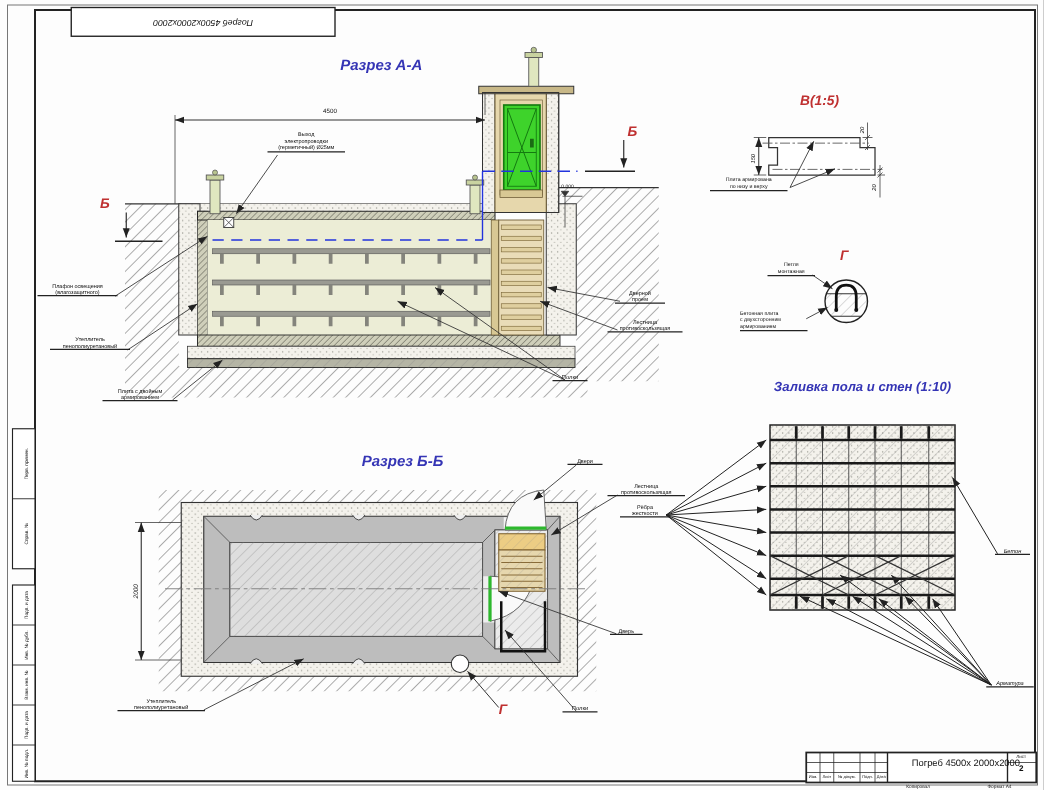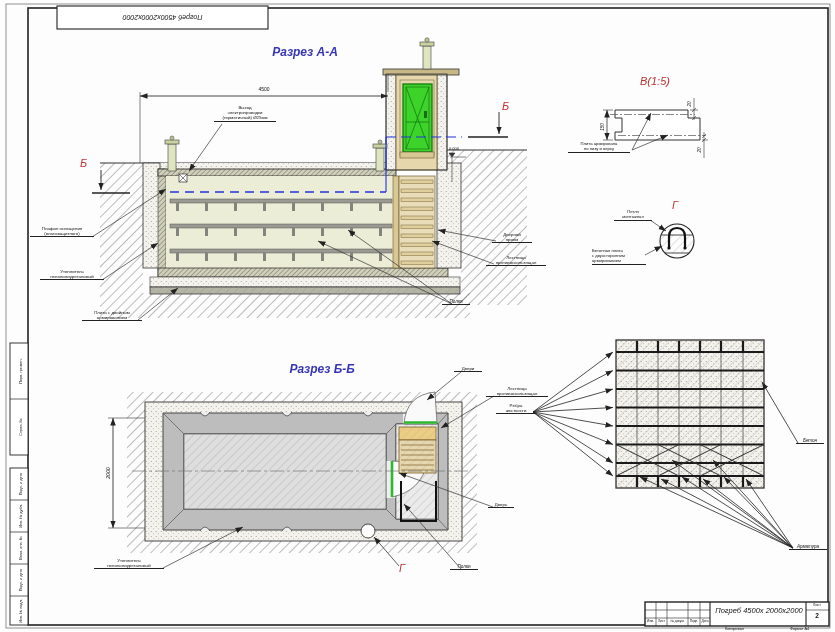--- a/index.html
+++ b/index.html
@@ -3,21 +3,21 @@
 <meta charset="utf-8">
 <style>
   html,body{margin:0;padding:0;background:#888;}
   .sheet{position:relative;width:835px;height:632px;background:#fdfdfd;overflow:hidden;
          font-family:"Liberation Sans","DejaVu Sans",sans-serif;}
   .sheet svg{position:absolute;left:0;top:0;}
   .lbl{position:absolute;font-size:5px;line-height:1.18;color:#111;white-space:nowrap;}
   .ctr{text-align:center;}
   .ul{border-bottom:1px solid #222;padding-bottom:0px;}
   .ttl{font-size:12px;font-weight:bold;font-style:italic;color:#3535b5;}
-  .red{color:#bf3030;font-style:italic;font-weight:normal;}
+  .red{color:#bf3030;font-style:italic;font-weight:bold;}
   .dim{font-size:5px;color:#111;}
   .tiny{font-size:3.6px;}
   .flip{transform:rotate(180deg);}
 </style>
 </head>
 <body>
 
 <div class="sheet">
 
 <svg width="835" height="632" viewBox="0 0 835 632">
@@ -434,35 +434,36 @@
 <div class="lbl ctr ul" style="left:486px;top:255px;width:60px;font-size:4.4px;"><span>Лестница</span><br><span>противоскользящая</span></div>
 <div class="lbl ctr ul" style="left:442px;top:299px;width:28px;font-size:4.6px;">Полки</div>
 
 <div class="lbl red" style="left:640px;top:75px;font-size:11px;">В(1:5)</div>
 <div class="lbl ctr ul" style="left:568px;top:142px;width:62px;font-size:4.2px;"><span>Плита армирована</span><br><span>по низу и верху</span></div>
 
 <div class="lbl red" style="left:672px;top:199px;font-size:11px;">Г</div>
 <div class="lbl ctr ul" style="left:614px;top:210px;width:38px;font-size:4.2px;"><span>Петля</span><br><span>монтажная</span></div>
 <div class="lbl ul" style="left:592px;top:249px;width:54px;font-size:4.2px;"><span>Бетонная плита</span><br><span>с двухсторонним</span><br><span>армированием</span></div>
 
+<div class="lbl ttl ctr" style="left:600px;top:304px;width:180px;font-size:10.5px;">Заливка пола и стен (1:10)</div>
 <div class="lbl ctr ul" style="left:796px;top:438px;width:28px;font-size:4.5px;font-style:italic;">Бетон</div>
 <div class="lbl ctr ul" style="left:789px;top:544px;width:38px;font-size:4.5px;font-style:italic;">Арматура</div>
 
 <div class="lbl ttl ctr" style="left:272px;top:362px;width:100px;">Разрез Б-Б</div>
 <div class="lbl ctr ul" style="left:454px;top:366px;width:28px;font-size:4.4px;">Двери</div>
 <div class="lbl ctr ul" style="left:486px;top:386px;width:62px;font-size:4.4px;"><span>Лестница</span><br><span>противоскользящая</span></div>
 <div class="lbl ctr ul" style="left:496px;top:403px;width:40px;font-size:4.4px;"><span>Рёбра</span><br><span>жесткости</span></div>
 <div class="lbl ctr ul" style="left:488px;top:502px;width:26px;font-size:4.4px;">Дверь</div>
 <div class="lbl ctr ul" style="left:450px;top:564px;width:28px;font-size:4.6px;">Полки</div>
 <div class="lbl ctr ul" style="left:94px;top:558px;width:70px;font-size:4.4px;"><span>Утеплитель</span><br><span>пенополиуретановый</span></div>
 <div class="lbl red" style="left:399px;top:562px;font-size:11px;">Г</div>
 
 <div class="lbl flip ctr" style="left:57px;top:6px;width:211px;height:23px;font-size:7px;font-style:italic;line-height:23px;">Погреб 4500х2000х2000</div>
 
-<div class="lbl ctr" style="left:712px;top:607px;width:94px;font-size:7.5px;font-style:italic;">Погреб 4500х 2000х2000</div>
+<div class="lbl ctr" style="left:712px;top:607px;width:104px;font-size:7.5px;text-align:right;">Погреб 4500х 2000х2000</div>
 <div class="lbl ctr tiny" style="left:807px;top:603px;width:20px;">Лист</div>
 <div class="lbl ctr" style="left:807px;top:612px;width:20px;font-size:6.5px;font-weight:bold;">2</div>
 <div class="lbl tiny ctr" style="left:645px;top:620px;width:11px;font-size:3.2px;">Изм.</div>
 <div class="lbl tiny ctr" style="left:656px;top:620px;width:11px;font-size:3.2px;">Лист</div>
 <div class="lbl tiny ctr" style="left:667px;top:620px;width:21px;font-size:3.2px;">№ докум.</div>
 <div class="lbl tiny ctr" style="left:688px;top:620px;width:12px;font-size:3.2px;">Подп.</div>
 <div class="lbl tiny ctr" style="left:700px;top:620px;width:10px;font-size:3.2px;">Дата</div>
 <div class="lbl tiny" style="left:725px;top:627px;font-size:3.8px;">Копировал</div>
 <div class="lbl tiny" style="left:790px;top:627px;font-size:3.8px;">Формат А4</div>
 

